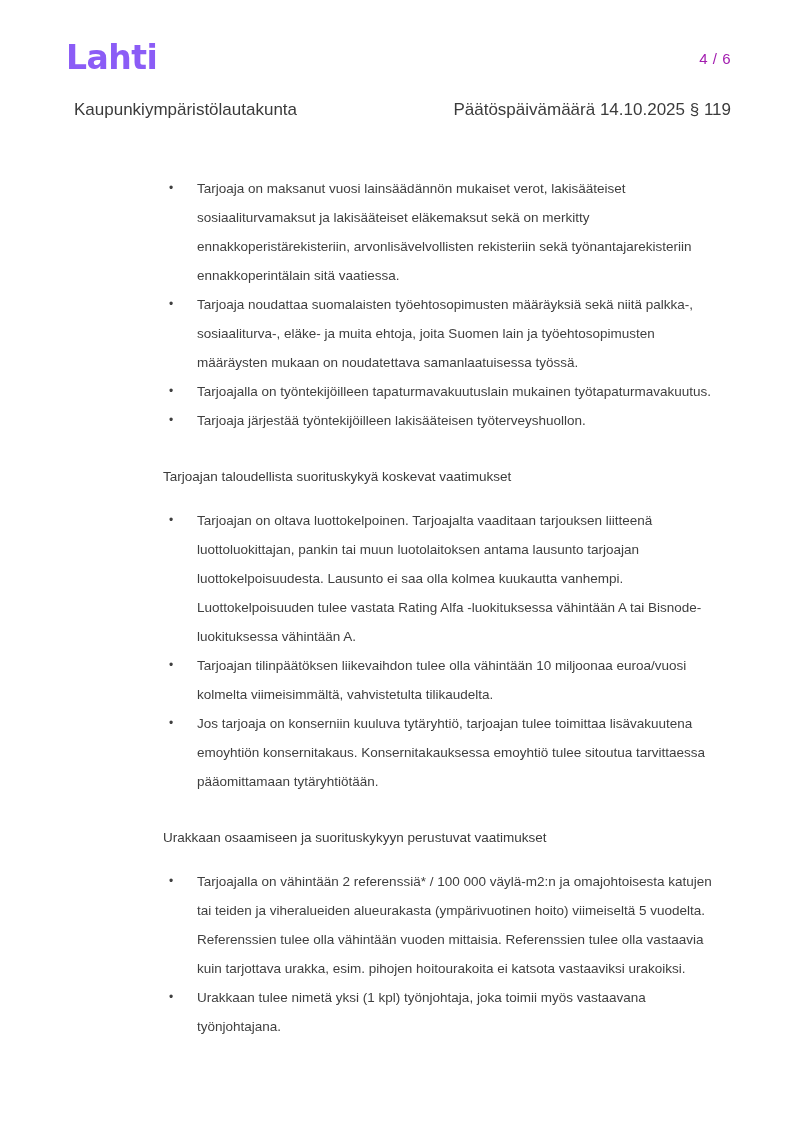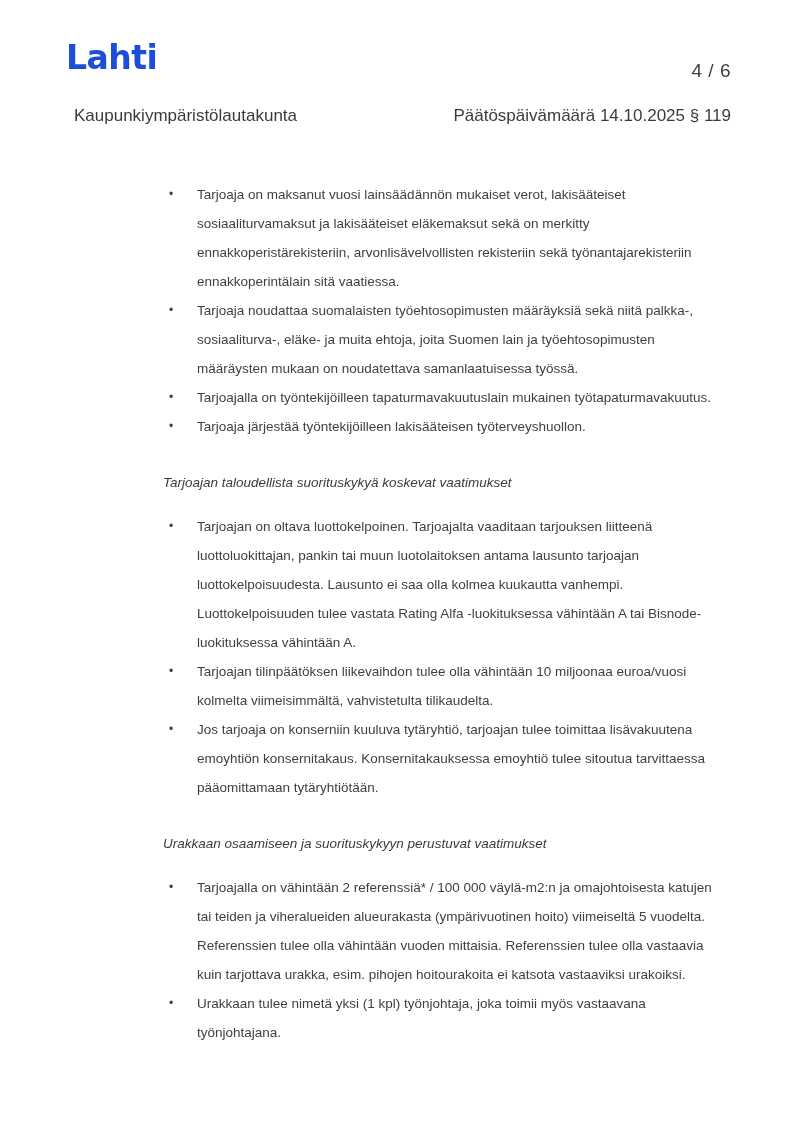--- a/index.html
+++ b/index.html
@@ -21,23 +21,23 @@
     padding: 40px 62px 0 66px;
   }
   .logo {
     font-family: "DejaVu Sans", sans-serif;
     font-size: 33px;
     font-weight: 800;
     letter-spacing: -0.5px;
     line-height: 1.1;
   }
   .page-number {
-    font-size: 19px;
-    color: #404040;
-    margin-top: 20px;
+    font-size: 15px;
+    color: #a21caf;
+    margin-top: 10px;
     letter-spacing: 0.5px;
   }
   .meta-row {
     display: flex;
     justify-content: space-between;
     padding: 0 62px 0 74px;
     margin-top: 24px;
     font-size: 17px;
     color: #3b3b3b;
   }
@@ -50,34 +50,33 @@
   .bullet-list { list-style: none; }
   .bullet-item { display: flex; }
   .bullet-marker {
     flex: 0 0 34px;
     font-size: 12px;
     text-align: left;
     padding-left: 6px;
   }
   .bullet-text { flex: 1; }
   .section-heading {
-    font-style: italic;
     font-weight: 500;
     margin-top: 27px;
     margin-bottom: 15px;
     color: #3b3b3b;
   }
 </style>
 </head>
 <body>
 
 <div class="page" style="color: rgb(59, 59, 59);">
 
   <div class="header">
-    <div class="logo" style="color: #1d4ed8;">Lahti</div>
+    <div class="logo" style="color: #8b5cf6;">Lahti</div>
     <div class="page-number">4 / 6</div>
   </div>
 
   <div class="meta-row">
     <div>Kaupunkiympäristölautakunta</div>
     <div>Päätöspäivämäärä 14.10.2025 § 119</div>
   </div>
 
   <div class="content">
 

